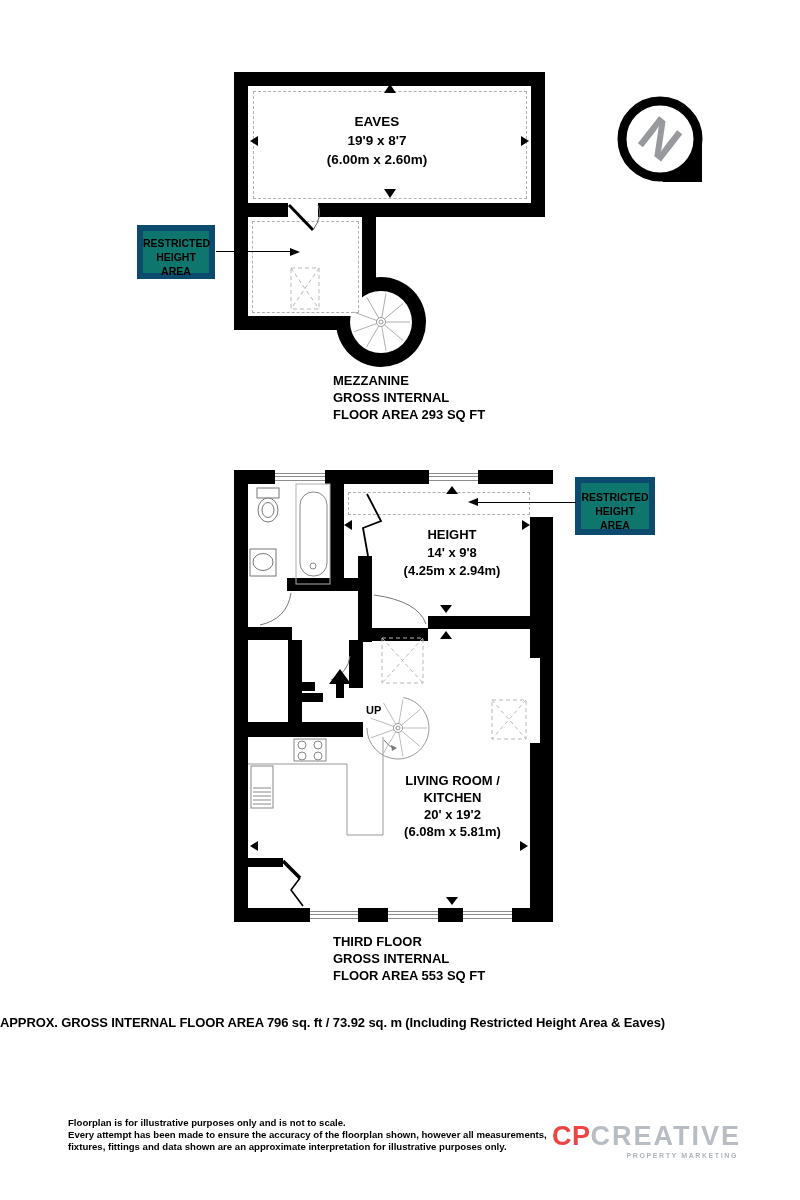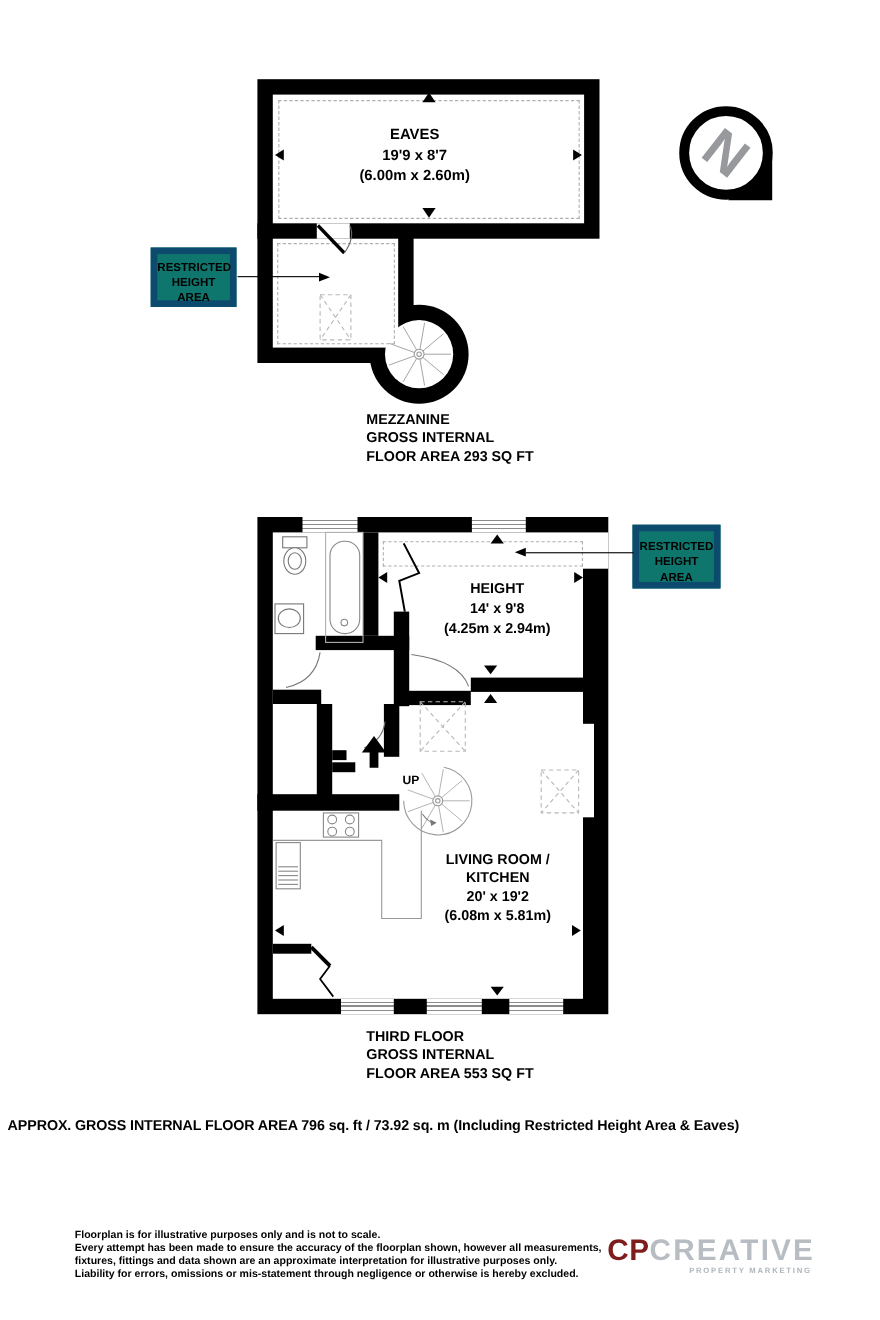--- a/index.html
+++ b/index.html
@@ -7,21 +7,21 @@
   .page{position:relative;width:800px;height:1200px;background:#fff;overflow:hidden}
   .abs{position:absolute}
   .blk{position:absolute;background:#000}
   .wht{position:absolute;background:#fff}
   .dash{position:absolute;border:1px dashed #b0b0b0}
   .win{position:absolute;background:linear-gradient(to bottom,#fff 0,#fff 3px,#8c8c8c 3px,#8c8c8c 4px,#fff 4px,#fff 6px,#8c8c8c 6px,#8c8c8c 7px,#fff 7px,#fff 10px,#8c8c8c 10px,#8c8c8c 11px,#fff 11px)}
   .roomlbl{position:absolute;text-align:center;font-size:13px;line-height:18px}
   .cap{position:absolute;font-size:13px;line-height:17px;white-space:nowrap}
   .lblbox{position:absolute;border:6px solid #0c4a6e;background:#0f766e;text-align:center;font-size:10.5px;line-height:14px;padding-top:5px;box-sizing:border-box}
   .leader{position:absolute;background:#000;height:1px}
-  .sum{position:absolute;left:0;width:672px;text-align:right;font-size:13px;letter-spacing:-0.1px;white-space:nowrap}
+  .sum{position:absolute;left:0;width:672px;text-align:left;font-size:13px;letter-spacing:-0.1px;white-space:nowrap}
   .fine{font-size:9.6px;line-height:11.9px;white-space:nowrap}
   svg.abs{position:absolute}
 </style>
 </head>
 <body>
 
 <div class="page">
 
   <div>
     <div class="blk" style="left:234px;top:72px;width:311px;height:145px"></div>
@@ -232,22 +232,21 @@
 
     <polygon points="336,698 336,684 329,684 340,669 351,684 344,684 344,698" fill="#000"></polygon>
   </svg>
 
   <div class="sum" style="top:1015px">APPROX. GROSS INTERNAL FLOOR AREA 796 sq. ft / 73.92 sq. m (Including Restricted Height Area &amp; Eaves)</div>
 
   <div class="abs fine" style="left:68px;top:1117px">
     <div>Floorplan is for illustrative purposes only and is not to scale.</div>
     <div>Every attempt has been made to ensure the accuracy of the floorplan shown, however all measurements,</div>
     <div>fixtures, fittings and data shown are an approximate interpretation for illustrative purposes only.</div>
-    <div>Liability for errors, omissions or mis-statement through negligence or otherwise is hereby excluded.</div>
   </div>
   <div class="abs" style="left:552px;top:1122px;width:186px">
     <div style="font-size:27px;line-height:28px;white-space:nowrap;text-align:right">
-      <span style="color:#7f1d1d;letter-spacing:0.5px">CP</span><span style="color:#b7bdc3;letter-spacing:2px">CREATIVE</span>
+      <span style="color:#ef4444;letter-spacing:0.5px">CP</span><span style="color:#b7bdc3;letter-spacing:2px">CREATIVE</span>
     </div>
     <div style="font-size:7px;letter-spacing:1.6px;color:#aeb5bb;text-align:right;margin-top:2px">PROPERTY MARKETING</div>
   </div>
 
 </div>
 
 </body></html>

